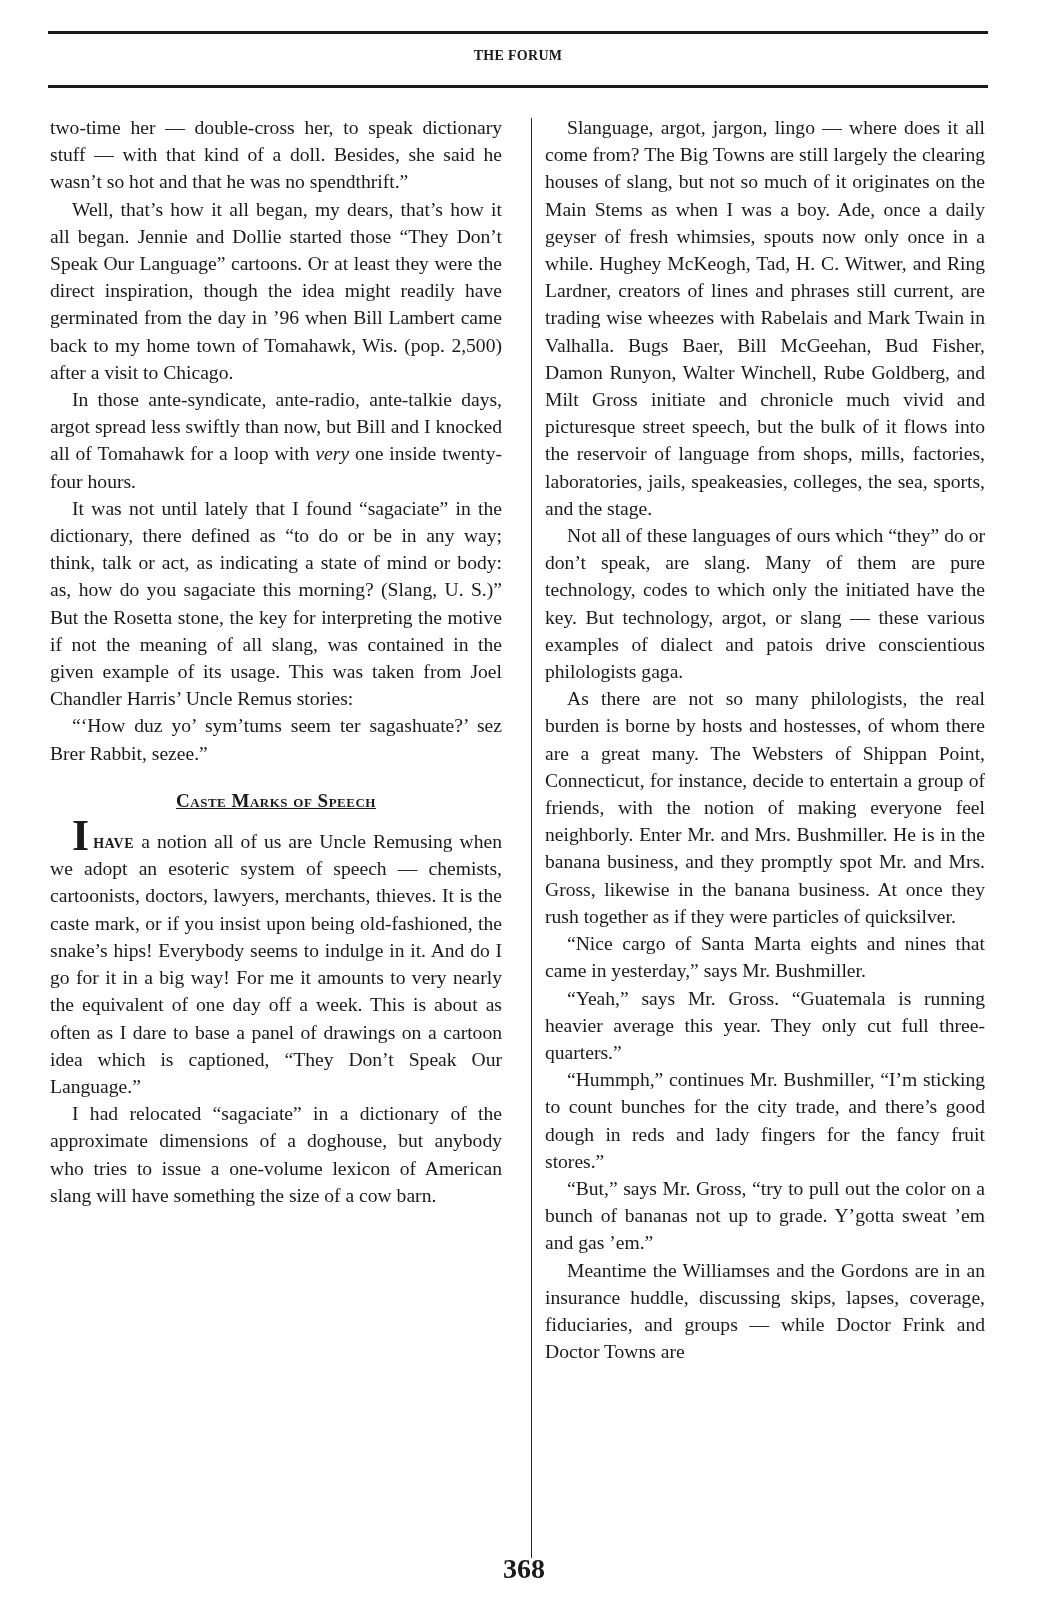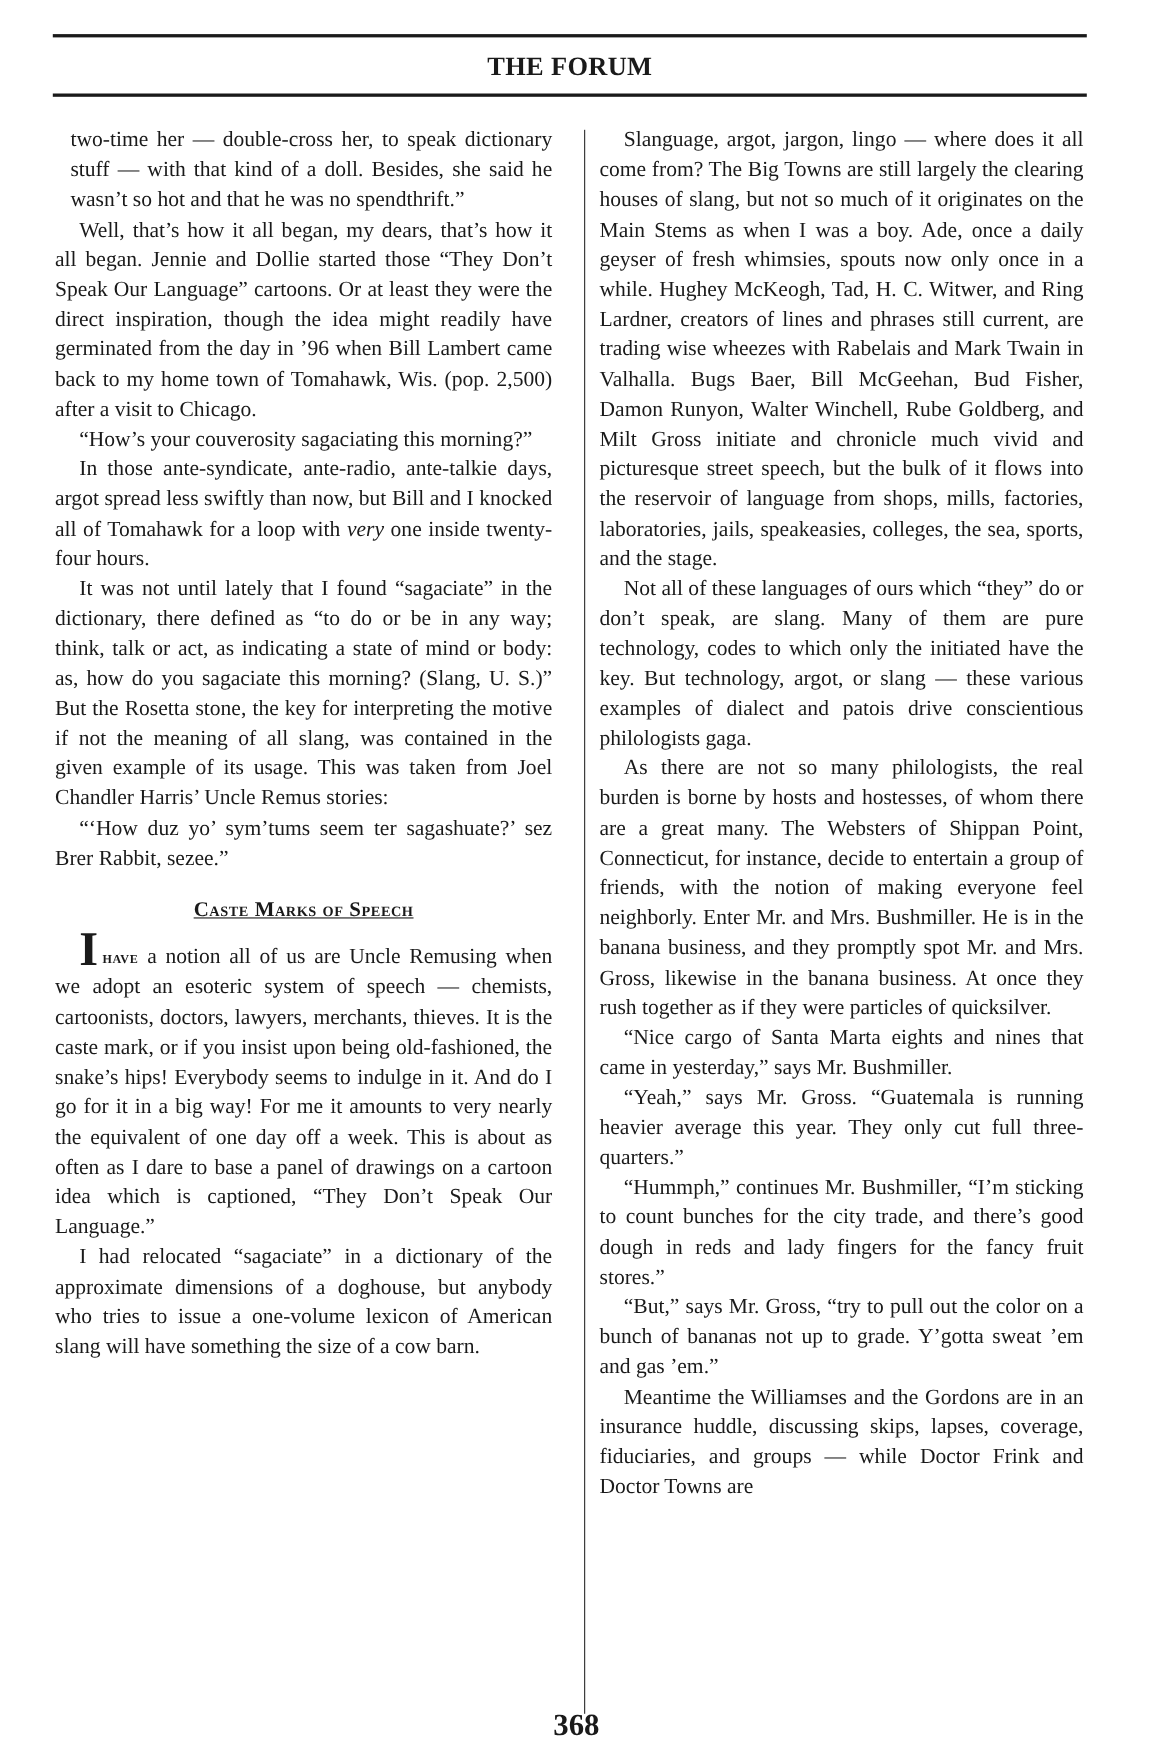--- a/index.html
+++ b/index.html
@@ -1,43 +1,42 @@
 <!DOCTYPE html>
 <html><head>
   <meta charset="utf-8">
   <style>
     html, body { margin: 0; padding: 0; background: #ffffff; }
     body { width: 1062px; height: 1600px; position: relative; overflow: hidden; color: #1a1a1a; font-family: "Liberation Serif", "DejaVu Serif", serif; }
     .rule { position: absolute; left: 48px; width: 940px; height: 3px; background: #1a1a1a; }
     .rule.top { top: 31px; }
     .rule.bottom { top: 85px; }
-    .running-head { position: absolute; top: 48px; left: 0; width: 1036px; text-align: center; font-size: 24px; font-weight: bold; letter-spacing: 0.3px; }
+    .running-head { position: absolute; top: 48px; left: 0; width: 1036px; text-align: center; font-size: 14px; font-weight: bold; letter-spacing: 0.3px; }
     .col { position: absolute; top: 114px; font-size: 19.6px; line-height: 27.2px; text-align: justify; hyphens: manual; }
     .col.left { left: 50px; width: 452px; }
     .col.right { left: 545px; width: 440px; }
     .col p { margin: 0; text-indent: 22px; }
-    .col p.noindent { text-indent: 0; margin-left: 14px; }
+    .col p.noindent { text-indent: 0; }
     .divider { position: absolute; left: 531px; top: 118px; width: 1px; height: 1440px; background: #2a2a2a; }
     .section-heading { text-align: center; font-variant: small-caps; font-weight: bold; font-size: 19px; margin: 20px 0 12px 0; letter-spacing: 0.5px; text-decoration: underline; }
     .dropcap { font-size: 44px; font-weight: bold; line-height: 20px; vertical-align: -2px; margin-right: 4px; }
-    .smallcaps { font-variant: small-caps; font-weight: bold; font-size: 16px; letter-spacing: 0.6px; }
+    .smallcaps { font-variant: small-caps; font-weight: bold; font-size: 20px; letter-spacing: 0.6px; }
     .page-number { position: absolute; top: 1553px; left: 0; width: 1048px; text-align: center; font-size: 28px; font-weight: bold; }
     em { font-style: italic; }
   </style>
 </head>
 <body>
 
 <div class="rule top"></div>
 <div class="running-head">THE FORUM</div>
 <div class="rule bottom"></div>
 
 <div class="col left">
   <p class="noindent">two-time her — double-cross her, to speak dictionary stuff — with that kind of a doll. Besides, she said he wasn’t so hot and that he was no spendthrift.”</p>
   <p>Well, that’s how it all began, my dears, that’s how it all began. Jennie and Dollie started those “They Don’t Speak Our Language” cartoons. Or at least they were the direct inspiration, though the idea might readily have germinated from the day in ’96 when Bill Lambert came back to my home town of Tomahawk, Wis. (pop. 2,500) after a visit to Chicago.</p>
-  <p>“How’s your couverosity sagaciating this morning?”</p>
   <p><span>In those ante-syndicate, ante-radio, ante-talkie days, argot spread less swiftly than now, but Bill and I knocked all of Tomahawk for a loop with </span><em>very</em><span> one inside twenty-four hours.</span></p>
   <p>It was not until lately that I found “sagaciate” in the dictionary, there defined as “to do or be in any way; think, talk or act, as indicating a state of mind or body: as, how do you sagaciate this morning? (Slang, U. S.)” But the Rosetta stone, the key for interpreting the motive if not the meaning of all slang, was contained in the given example of its usage. This was taken from Joel Chandler Harris’ Uncle Remus stories:</p>
   <p>“‘How duz yo’ sym’tums seem ter sagashuate?’ sez Brer Rabbit, sezee.”</p>
   <div class="section-heading">Caste Marks of Speech</div>
   <p><span class="dropcap">I</span><span class="smallcaps">have</span><span> a notion all of us are Uncle Remusing when we adopt an esoteric system of speech — chemists, cartoonists, doctors, lawyers, merchants, thieves. It is the caste mark, or if you insist upon being old-fashioned, the snake’s hips! Everybody seems to indulge in it. And do I go for it in a big way! For me it amounts to very nearly the equivalent of one day off a week. This is about as often as I dare to base a panel of drawings on a cartoon idea which is captioned, “They Don’t Speak Our Language.”</span></p>
   <p>I had relocated “sagaciate” in a dictionary of the approximate dimensions of a doghouse, but anybody who tries to issue a one-volume lexicon of American slang will have something the size of a cow barn.</p>
 </div>
 
 <div class="divider"></div>
 

